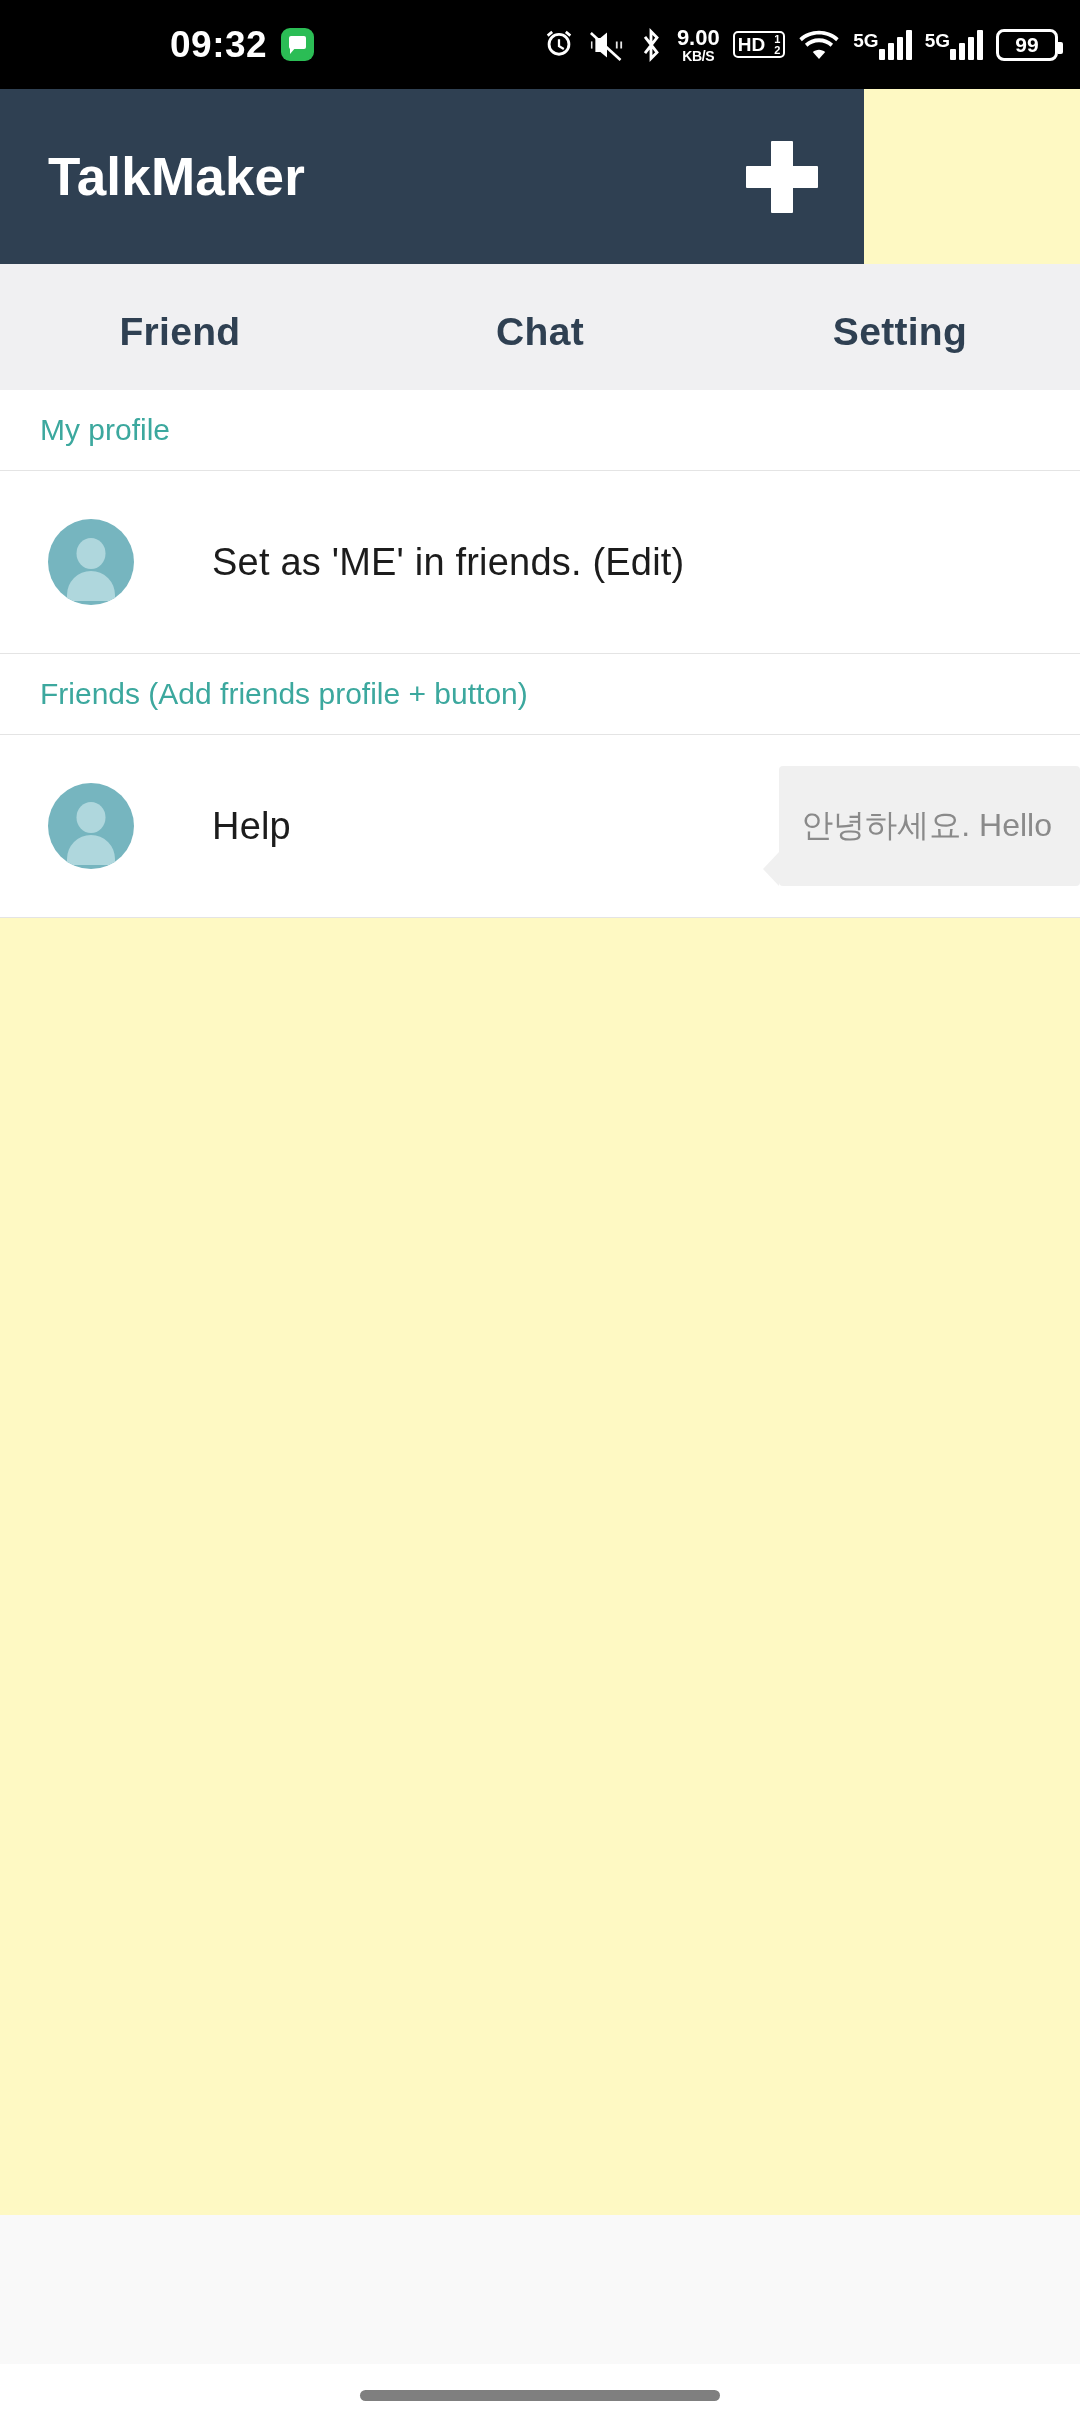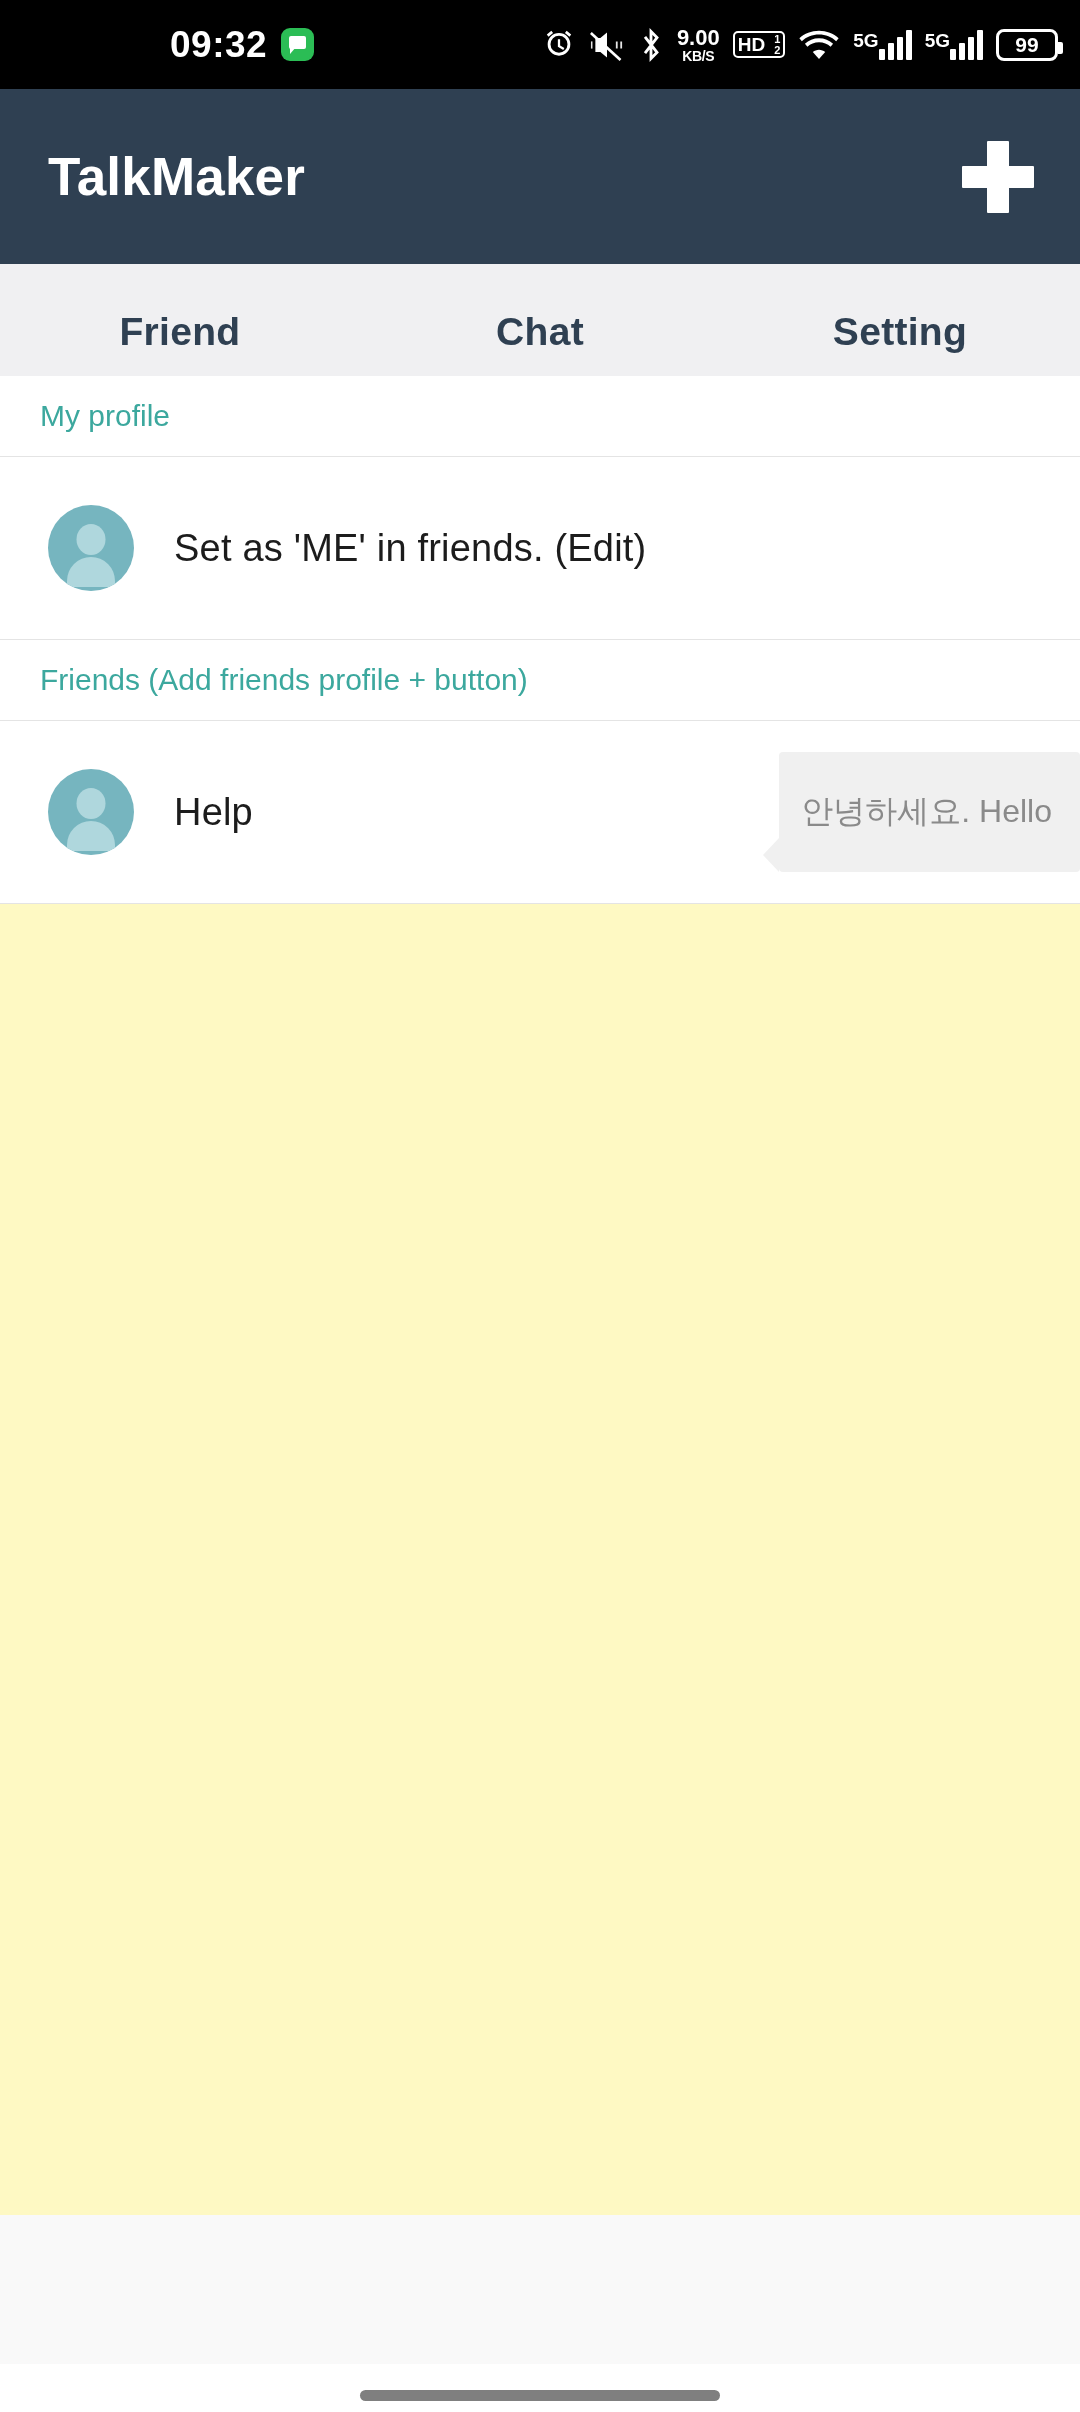--- a/index.html
+++ b/index.html
@@ -61,21 +61,21 @@
     display:flex; align-items:center; justify-content:center;
     font-size:21px; font-weight:700; color:#ffffff;
   }
   .sb-batt::after{
     content:""; position:absolute; right:-8px; top:10px;
     width:5px; height:12px; background:#ffffff; border-radius:0 2px 2px 0;
   }
 
   
   .appbar{
-    position:absolute; top:89px; left:0; width:1080px; height:175px;
+    position:absolute; top:89px; left:0; width:864px; height:175px;
     background:#2F4052;
     display:flex; align-items:center; justify-content:space-between;
     padding:0 46px 0 48px;
   }
   .app-title{
     color:#ffffff; font-size:53px; font-weight:700; letter-spacing:.2px;
   }
   .add-btn{
     width:72px; height:72px; position:relative; cursor:pointer;
   }
@@ -97,34 +97,35 @@
   }
   .tab-underlines{
     position:absolute; top:394px; left:0; width:1080px; height:6px;
     display:flex;
   }
   .tab-underlines span{ flex:1; height:6px; }
   .tab-underlines span.active{ background:#40312F; }
   .tab-underlines span.idle{ background:#E2E2E4; }
 
   
-  .list{ position:absolute; top:376px; left:0; width:1080px; }
+  .list{ position:absolute; top:390px; left:0; width:1080px; }
 
   .section-head{
     height:81px; display:flex; align-items:center;
     padding-left:40px; background:#ffffff;
     border-bottom:1px solid #E4E4E4;
   }
   .section-head .lbl{ color:#3CA89E; font-size:30px; }
 
   .row{
     position:relative; height:183px; background:#ffffff;
     border-bottom:1px solid #E4E4E4;
     display:flex; align-items:center; padding:0 0 0 48px;
     cursor:pointer;
+    gap:38px;
   }
   .avatar{
     width:86px; height:86px; border-radius:50%;
     background:#76B5BF; flex:0 0 86px; position:relative; overflow:hidden;
   }
   .avatar::before{
     content:""; position:absolute; left:50%; top:19px;
     transform:translateX(-50%);
     width:29px; height:31px; border-radius:50%; background:#AFD7DD;
   }

